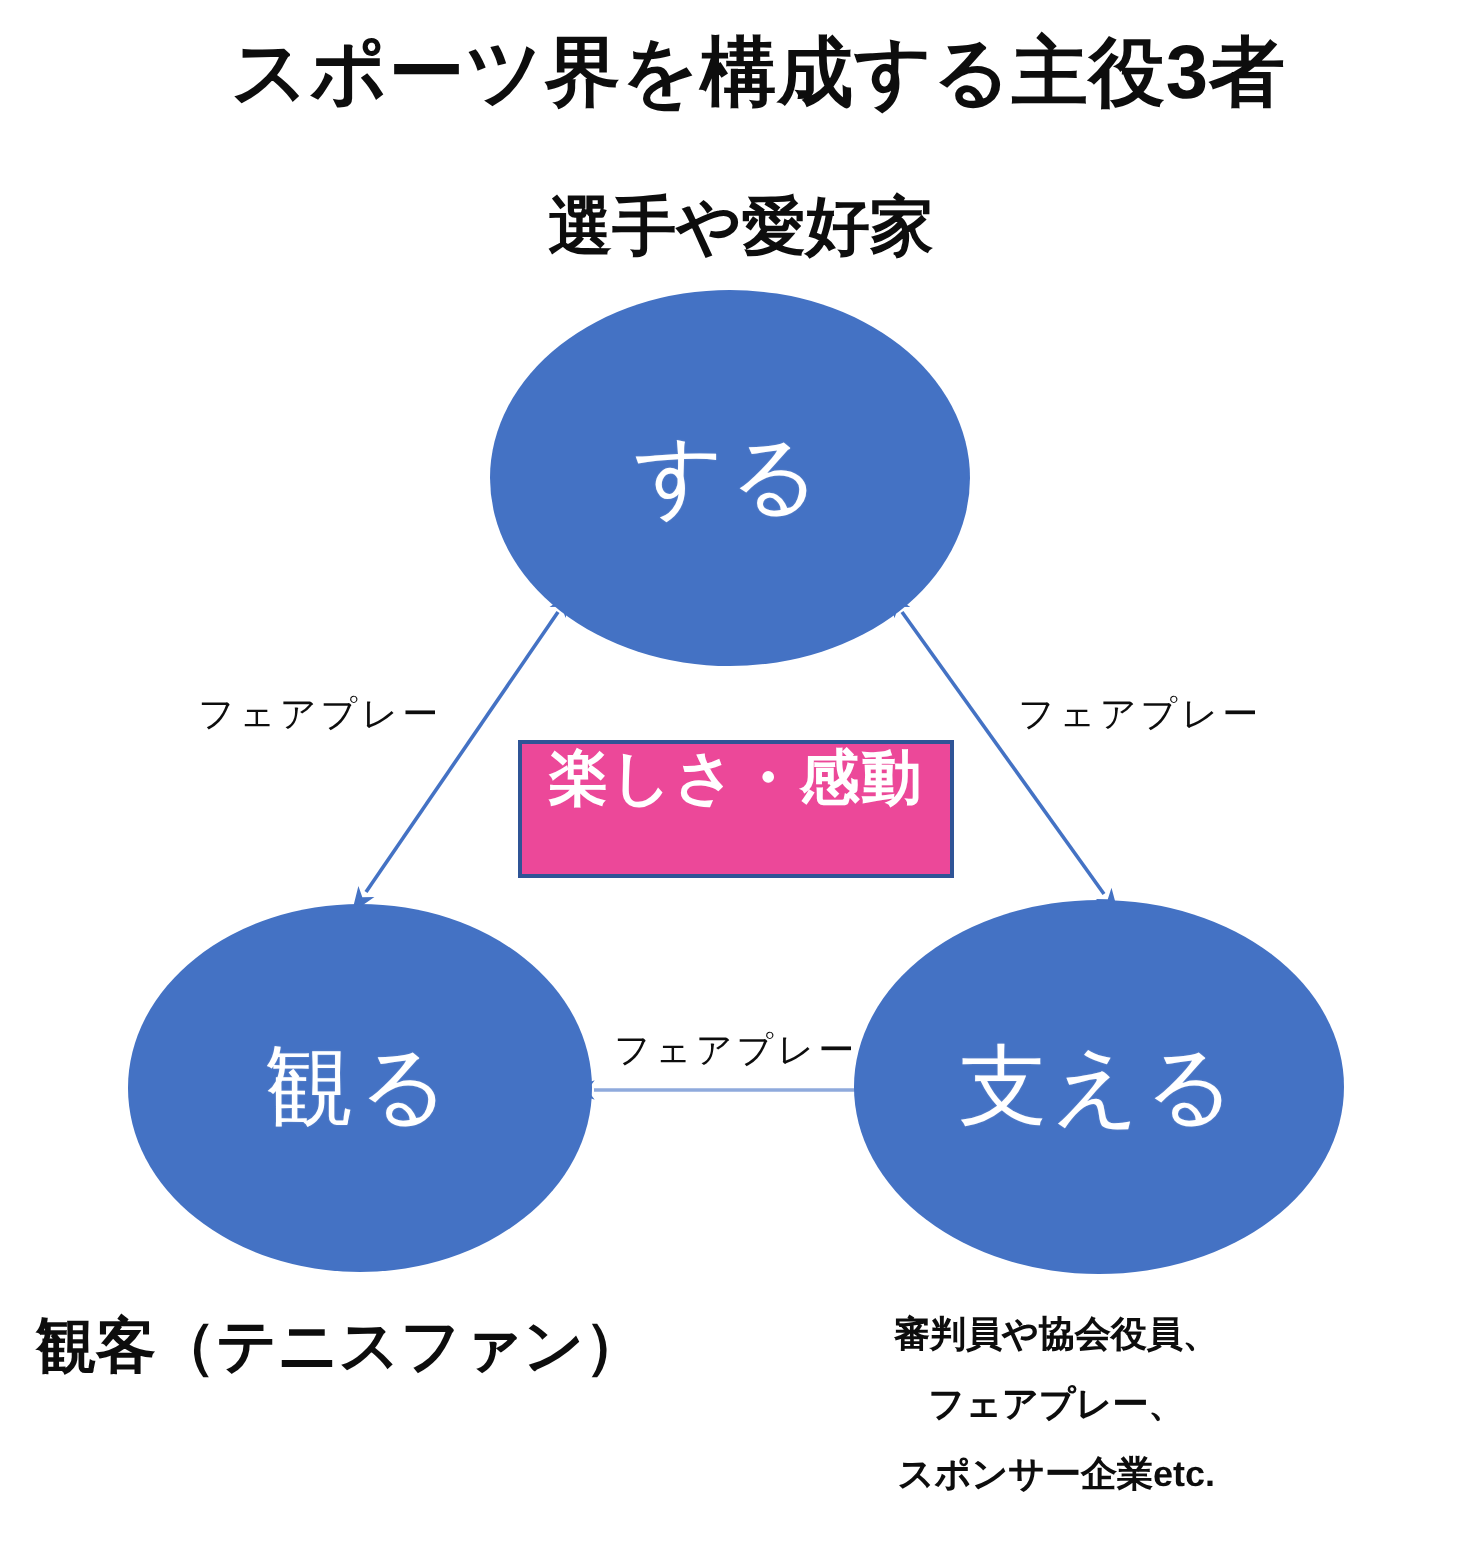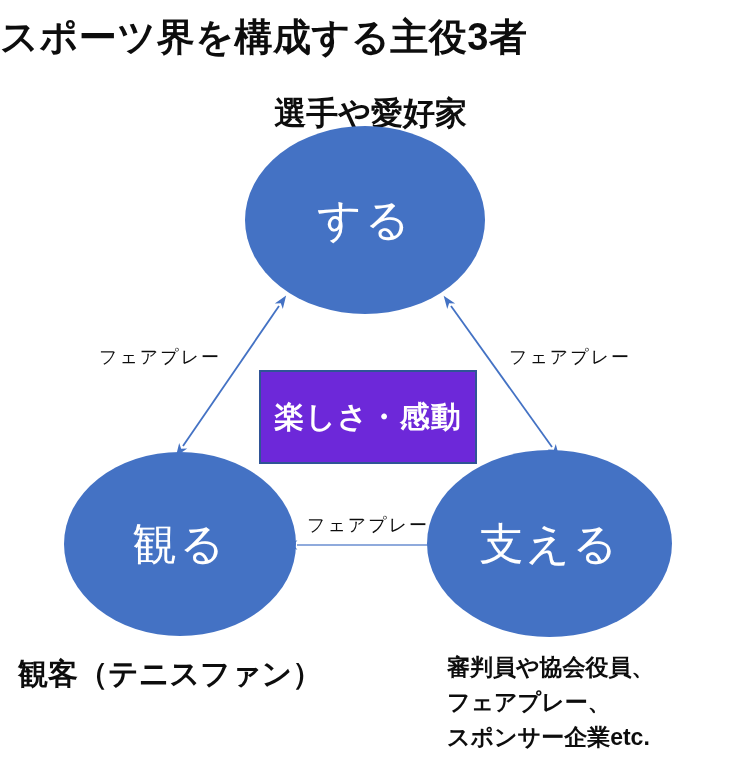--- a/index.html
+++ b/index.html
@@ -26,21 +26,21 @@
     width: 741px;
     height: 777px;
     pointer-events: none;
   }
 
   .title {
     position: absolute;
     left: 0;
     top: 14px;
     width: 643px;
-    text-align: left;
+    text-align: right;
     font-size: 38px;
     font-weight: 700;
     letter-spacing: 0.5px;
     line-height: 46px;
     color: #0d0d0d;
     white-space: nowrap;
   }
 
   .caption {
     position: absolute;
@@ -59,23 +59,23 @@
     left: 18px;
     top: 657px;
     font-size: 30px;
     line-height: 33px;
     text-align: left;
     white-space: nowrap;
   }
   .caption-bottom-right {
     left: 447px;
     top: 650px;
-    font-size: 23px;
+    font-size: 18px;
     line-height: 35px;
-    text-align: left;
+    text-align: center;
     white-space: nowrap;
   }
   .caption-bottom-right div { white-space: nowrap; }
 
   .ellipse {
     position: absolute;
     border-radius: 50%;
     background: #4472c4;
     display: flex;
     align-items: center;
@@ -85,21 +85,21 @@
   .ellipse span {
     font-size: 44px;
     font-weight: 400;
     letter-spacing: 3px;
     line-height: 50px;
     color: #ffffff;
     text-shadow: 0 0 1px rgba(255,255,255,0.25);
   }
   .node-do {
     left: 245px;
-    top: 126px;
+    top: 145px;
     width: 240px;
     height: 188px;
   }
   .node-watch {
     left: 64px;
     top: 452px;
     width: 232px;
     height: 184px;
   }
   .node-support {
@@ -108,26 +108,25 @@
     width: 245px;
     height: 187px;
   }
   .node-support span { letter-spacing: 2px; }
 
   .center-box {
     position: absolute;
     left: 259px;
     top: 370px;
     width: 218px;
-    height: 94px;
-    background: #6d28d9;
+    height: 69px;
+    background: #ec4899;
     border: 2px solid #2f5496;
     box-sizing: border-box;
     display: flex;
-    align-items: center;
     justify-content: center;
   }
   .center-box span {
     font-size: 30px;
     font-weight: 700;
     color: #ffffff;
     letter-spacing: 1px;
     line-height: 36px;
     white-space: nowrap;
   }

